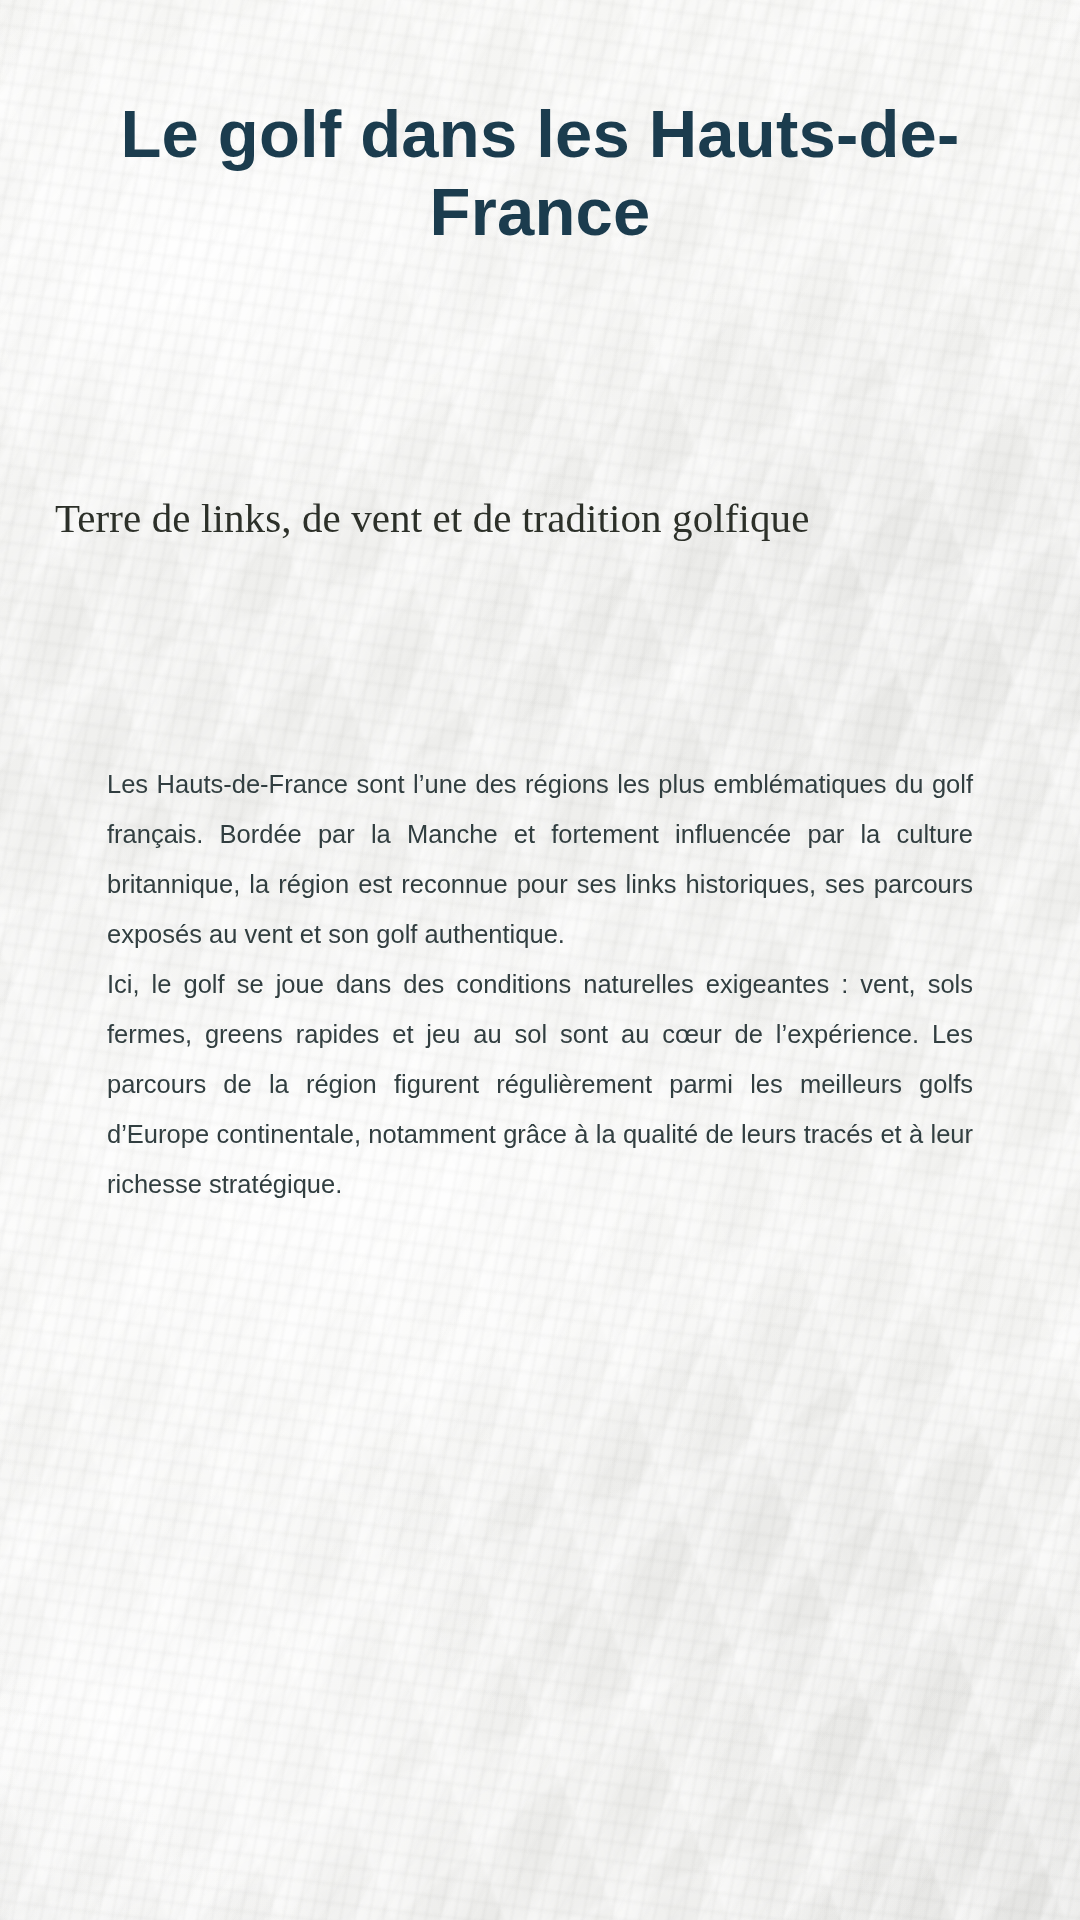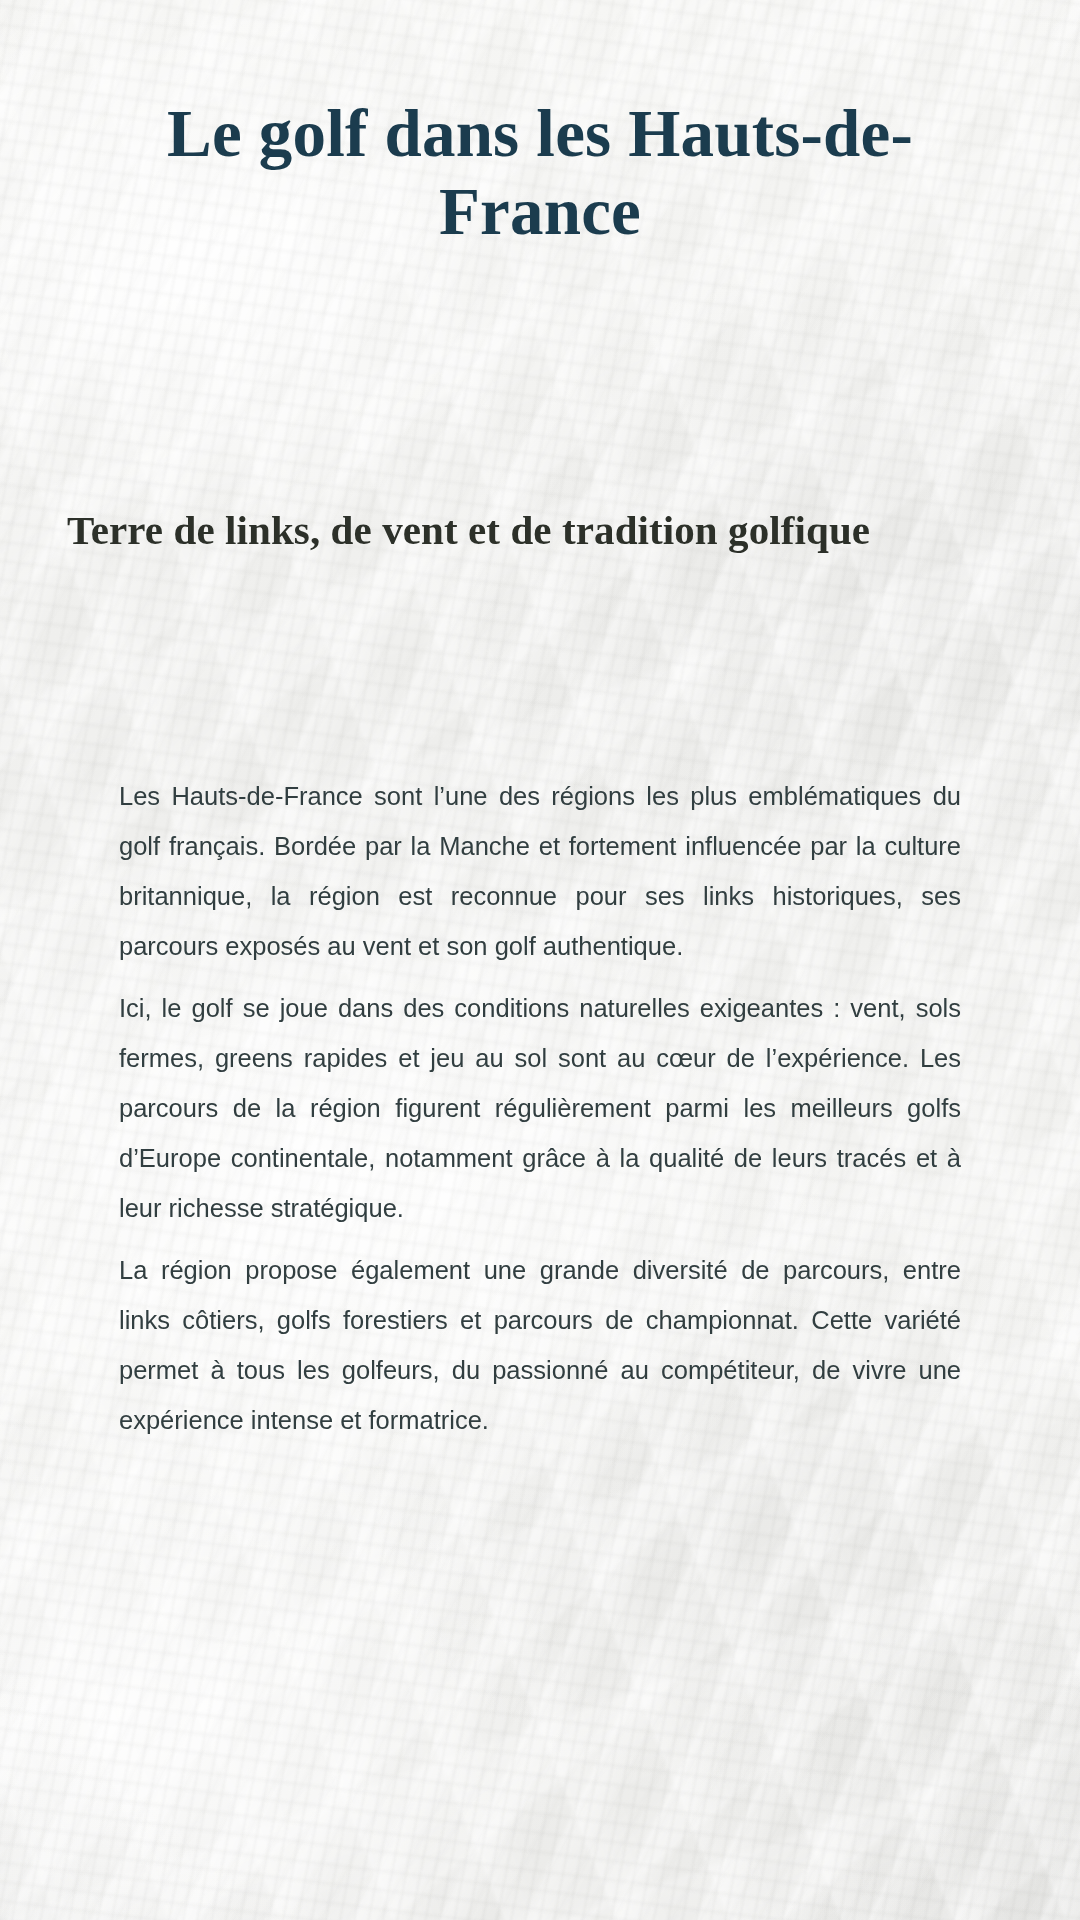--- a/index.html
+++ b/index.html
@@ -104,53 +104,53 @@
     z-index: 3;
   }
 
   .doc-title {
     position: absolute;
     top: 95px;
     left: 0;
     right: 0;
     margin: 0;
     padding: 0 120px;
-    font-family: Liberation Serif, serif;
+    font-family: Liberation Sans, sans-serif;
     font-weight: 700;
     font-size: 67px;
     line-height: 1.16;
     letter-spacing: 0.2px;
     text-align: center;
     color: #1b3c4e;
   }
 
   .doc-subtitle {
     position: absolute;
     top: 494px;
     left: 55px;
     width: 980px;
-    margin: 12px;
+    margin: 0;
     font-family: "Liberation Serif", "DejaVu Serif", serif;
-    font-weight: 700;
+    font-weight: 400;
     font-size: 41px;
     line-height: 1.2;
     letter-spacing: 0.1px;
     text-align: left;
     color: #2c3029;
   }
 
   .body-copy {
     position: absolute;
     top: 759px;
     left: 107px;
     width: 866px;
   }
 
   .body-paragraph {
-    margin: 12px;
+    margin: 0;
     font-family: "Liberation Sans", sans-serif;
     font-weight: 400;
     font-size: 25.5px;
     line-height: 50px;
     text-align: justify;
     text-justify: inter-word;
     color: #313e40;
     hyphens: none;
   }
   .body-paragraph:last-child { text-align: justify; }
@@ -164,16 +164,15 @@
 
 <div class="page-content">
 
   <h1 class="doc-title">Le golf dans les Hauts-de-France</h1>
 
   <h2 class="doc-subtitle">Terre de links, de vent et de tradition golfique</h2>
 
   <div class="body-copy">
     <p class="body-paragraph">Les Hauts-de-France sont l’une des régions les plus emblématiques du golf français. Bordée par la Manche et fortement influencée par la culture britannique, la région est reconnue pour ses links historiques, ses parcours exposés au vent et son golf authentique.</p>
     <p class="body-paragraph">Ici, le golf se joue dans des conditions naturelles exigeantes : vent, sols fermes, greens rapides et jeu au sol sont au cœur de l’expérience. Les parcours de la région figurent régulièrement parmi les meilleurs golfs d’Europe continentale, notamment grâce à la qualité de leurs tracés et à leur richesse stratégique.</p>
-    <p class="body-paragraph">La région propose également une grande diversité de parcours, entre links côtiers, golfs forestiers et parcours de championnat. Cette variété permet à tous les golfeurs, du passionné au compétiteur, de vivre une expérience intense et formatrice.</p>
   </div>
 
 </div>
 
 </body></html>

